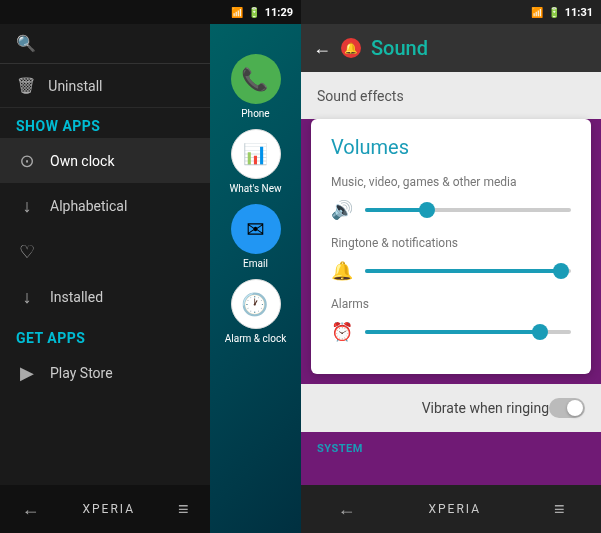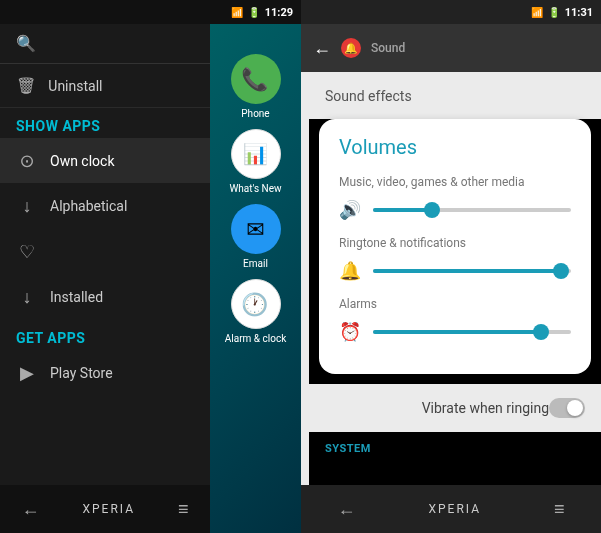--- a/index.html
+++ b/index.html
@@ -236,47 +236,46 @@
       background: #e53935;
       border-radius: 50%;
       display: flex;
       align-items: center;
       justify-content: center;
       color: #fff;
       font-size: 11px;
     }
 
     .toolbar-title {
-      color: #a3a3a3;
-      font-size: 12px;
+      color: #14b8a6;
+      font-size: 20px;
       font-weight: 500;
     }
 
     .content-right {
       flex: 1;
       overflow-y: auto;
-      background: #000000;
-      margin-left: 8px;
+      background: #701a75;
     }
 
     .sound-effects-row {
       padding: 14px 16px;
       background: #ebebeb;
     }
 
     .sound-effects-label {
       font-size: 14px;
       color: #555;
     }
 
     
     .volumes-dialog {
       margin: 0 10px 10px;
       background: #fff;
-      border-radius: 16px;
+      border-radius: 6px;
       box-shadow: 0 2px 8px rgba(0,0,0,0.2);
       padding: 16px 20px;
     }
 
     .volumes-title {
       font-size: 20px;
       color: #1a9cb7;
       margin-bottom: 16px;
       font-weight: 400;
     }

